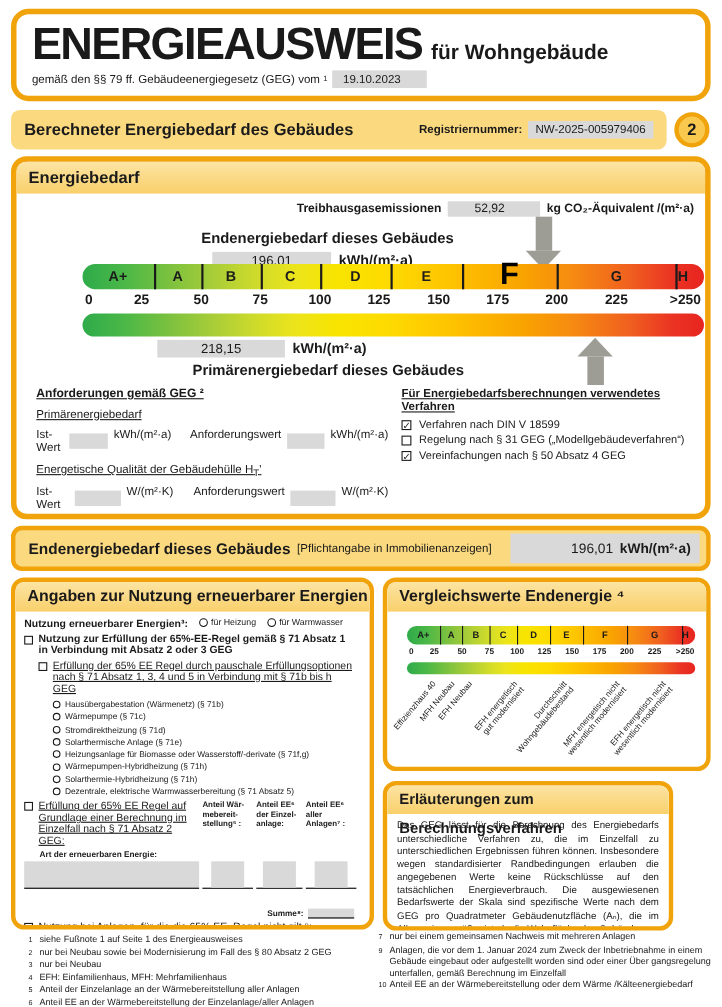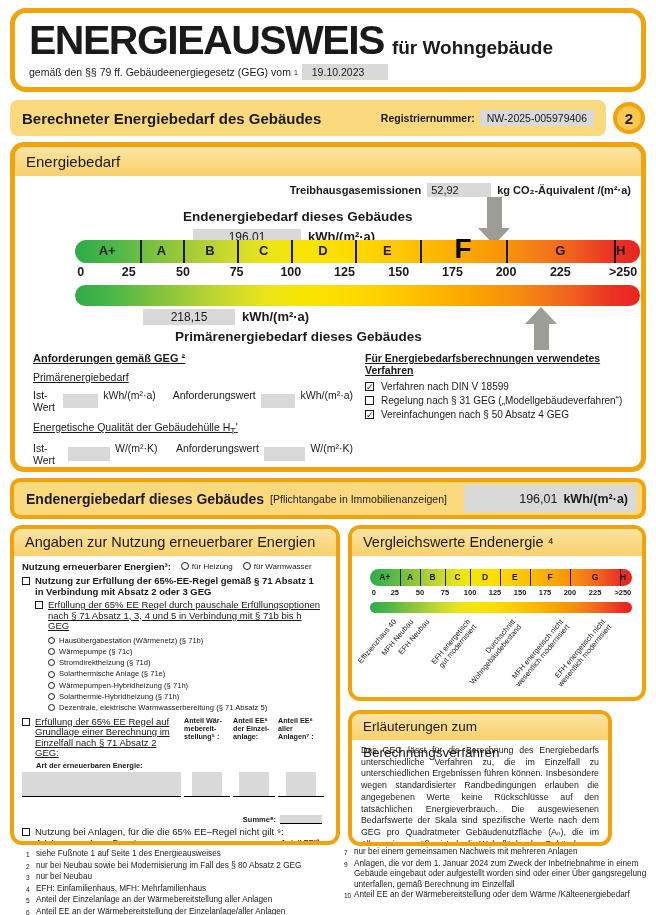--- a/index.html
+++ b/index.html
@@ -30,27 +30,27 @@
   .section-bar .t { font-size:15px; font-weight:bold; }
   .section-bar .reg-l { font-size:10.5px; font-weight:bold; margin-left:auto; margin-right:5px; }
   .reg-box { font-size:10.5px; padding:2px 7px; }
   .page-circle { left:613px; top:102px; width:32px; height:32px; border:4px solid #f0a30a;
     background:#f8c94e; border-radius:50%; display:flex; align-items:center; justify-content:center;
     font-size:15px; font-weight:bold; }
 
   
   .panel { border:5px solid #f0a30a; border-radius:14px; background:#fff; overflow:hidden; }
   .panel-sm { border-width:4px; border-radius:12px; }
-  .panel-head { background:linear-gradient(#fce4a3,#f9d06b); font-weight:normal; padding-left:11px; }
+  .panel-head { background:linear-gradient(#fce4a3,#f9d06b); font-weight:bold; padding-left:11px; }
   .panel-energie { left:10px; top:142px; width:636px; height:330px; }
   .panel-energie .panel-head { height:29px; line-height:29px; font-size:15px; }
   .pe-body { position:relative; width:100%; height:291px; }
 
   .ghg-row { top:7px; right:10px; display:flex; align-items:baseline; gap:6px; font-size:11px; }
-  .ghg-box { width:64px; text-align:left; padding:1px 12px 1px 4px; }
+  .ghg-box { width:84px; text-align:center; padding:1px 12px 1px 4px; }
   .end-title { top:33px; left:168px; font-size:13.5px; font-weight:bold; }
   .val-row { display:flex; align-items:baseline; gap:7px; }
   .end-val { top:53px; left:178px; }
   .val-box { text-align:center; font-size:12px; padding:1px 0; }
   .end-val .val-box { width:108px; }
   .unit13 { font-size:13px; font-weight:bold; }
 
   .arrow-shaft { background:#9d9d95; }
   .ad-shaft { left:472px; top:21px; width:15px; height:31px; }
   .ad-head  { left:463px; top:52px; width:0; height:0;
@@ -63,21 +63,21 @@
     #cfdb2b 28%,#ebe41c 34%,#f8e400 41%,#fedb00 49%,#fec900 57%,#fcb600 64%,#f9a300 71%,
     #f68a12 79%,#f0601f 88%,#ea3323 95%,#e82520 100%); }
   .class-bar { left:60px; top:64px; width:565px; height:23px; border-radius:12px; position:absolute; }
   .class-bar .div { position:absolute; top:0; width:2px; height:100%; background:#1a1a1a; }
   .class-bar .cl { position:absolute; top:3px; transform:translateX(-50%); font-size:13px; font-weight:bold; color:#1c1c1c; }
   .class-bar .cl-big { top:-7px; font-size:28px; font-weight:800; color:#000; }
   .ticks-row { left:60px; top:89px; width:565px; height:14px; position:absolute; }
   .ticks-row span { position:absolute; transform:translateX(-50%); font-size:12.5px; font-weight:bold; }
   .grad-bar { left:60px; top:109px; width:565px; height:21px; border-radius:11px; position:absolute; }
   .pri-val { top:133px; left:128px; }
-  .pri-val .val-box { width:92px; }
+  .pri-val .val-box { width:116px; }
   .pri-title { top:153px; left:160px; font-size:13.5px; font-weight:bold; }
 
   .anf-block { left:18px; top:176px; width:320px; font-size:10.5px; }
   .anf-block .h1 { font-size:11px; font-weight:bold; text-decoration:underline; margin-bottom:7px; }
   .anf-block .h2 { text-decoration:underline; margin-bottom:6px; }
   .anf-row { display:flex; align-items:baseline; gap:5px; margin-bottom:8px; }
   .anf-box { width:50px; height:14px; align-self:center; }
   .sp14 { width:10px; }
 
   .verf-block { left:350px; top:176px; width:275px; font-size:10px; }
@@ -317,20 +317,24 @@
     <div class="opt">
         <span class="rdo"></span>
         <span>Stromdirektheizung (§ 71d)</span>
       </div>
     <div class="opt">
         <span class="rdo"></span>
         <span>Solarthermische Anlage (§ 71e)</span>
       </div>
     <div class="opt">
         <span class="rdo"></span>
+        <span>Heizungsanlage für Biomasse oder Wasserstoff/-derivate (§ 71f,g)</span>
+      </div>
+    <div class="opt">
+        <span class="rdo"></span>
         <span>Wärmepumpen-Hybridheizung (§ 71h)</span>
       </div>
     <div class="opt">
         <span class="rdo"></span>
         <span>Solarthermie-Hybridheizung (§ 71h)</span>
       </div>
     <div class="opt">
         <span class="rdo"></span>
         <span>Dezentrale, elektrische Warmwasserbereitung (§ 71 Absatz 5)</span>
       </div>

